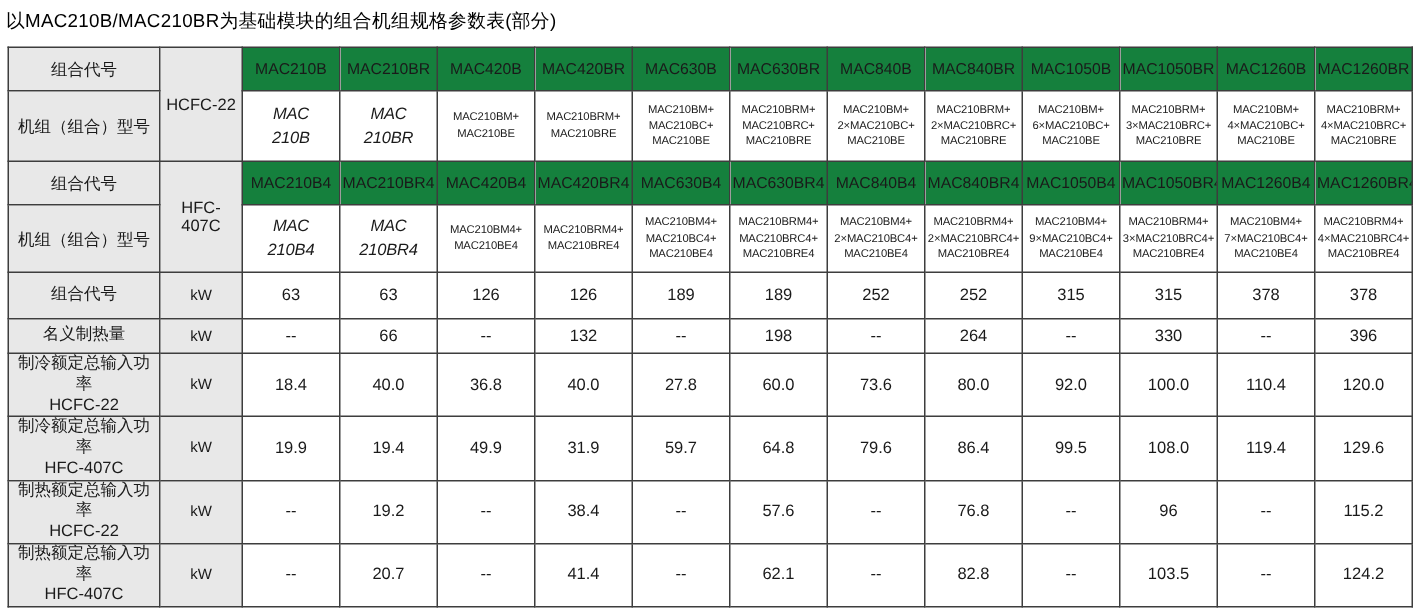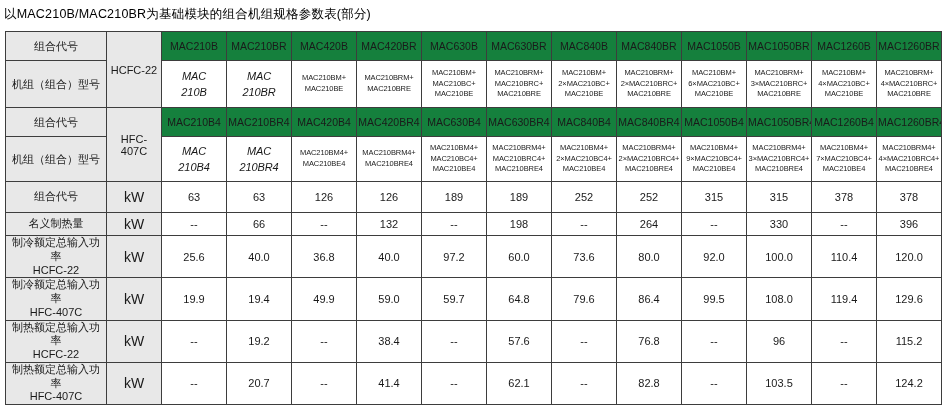--- a/index.html
+++ b/index.html
@@ -24,21 +24,21 @@
   table.spec td, table.spec th {
     border: 1px solid #3d3d3d;
     text-align: center; vertical-align: middle;
     font-weight: normal; padding: 0 1px;
     overflow: hidden;
   }
   .lab { background: #e8e8e8; }
   .row-label { font-size: 11px; }
   .row-label .ln { display: block; line-height: 1.25; }
   .ref { font-size: 11px; }
-  .unit { font-size: 14px; }
+  .unit { font-size: 10px; }
   .code { font-size: 10.5px; background: #15803d; }
   .val { font-size: 11px; background: #ffffff; }
   .combo { font-size: 7.5px; background: #ffffff; letter-spacing: -0.1px; }
   .combo .ln { display: block; line-height: 1.45; }
   .combo-big { font-size: 11px; font-style: italic; }
   .combo-big .ln { line-height: 1.5; }
 </style>
 </head>
 <body>
 
@@ -247,43 +247,43 @@
           <td class="val">330</td>
           <td class="val">--</td>
           <td class="val">396</td>
         </tr>
         <tr style="height: 32px;">
           <th class="lab row-label">
             <span class="ln">制冷额定总输入功率</span>
             <span class="ln">HCFC-22</span>
           </th>
           <th class="lab unit">kW</th>
-          <td class="val">25.6</td>
+          <td class="val">18.4</td>
           <td class="val">40.0</td>
           <td class="val">36.8</td>
           <td class="val">40.0</td>
-          <td class="val">97.2</td>
+          <td class="val">27.8</td>
           <td class="val">60.0</td>
           <td class="val">73.6</td>
           <td class="val">80.0</td>
           <td class="val">92.0</td>
           <td class="val">100.0</td>
           <td class="val">110.4</td>
           <td class="val">120.0</td>
         </tr>
         <tr style="height: 33px;">
           <th class="lab row-label">
             <span class="ln">制冷额定总输入功率</span>
             <span class="ln">HFC-407C</span>
           </th>
           <th class="lab unit">kW</th>
           <td class="val">19.9</td>
           <td class="val">19.4</td>
           <td class="val">49.9</td>
-          <td class="val">59.0</td>
+          <td class="val">31.9</td>
           <td class="val">59.7</td>
           <td class="val">64.8</td>
           <td class="val">79.6</td>
           <td class="val">86.4</td>
           <td class="val">99.5</td>
           <td class="val">108.0</td>
           <td class="val">119.4</td>
           <td class="val">129.6</td>
         </tr>
         <tr style="height: 27px;">

